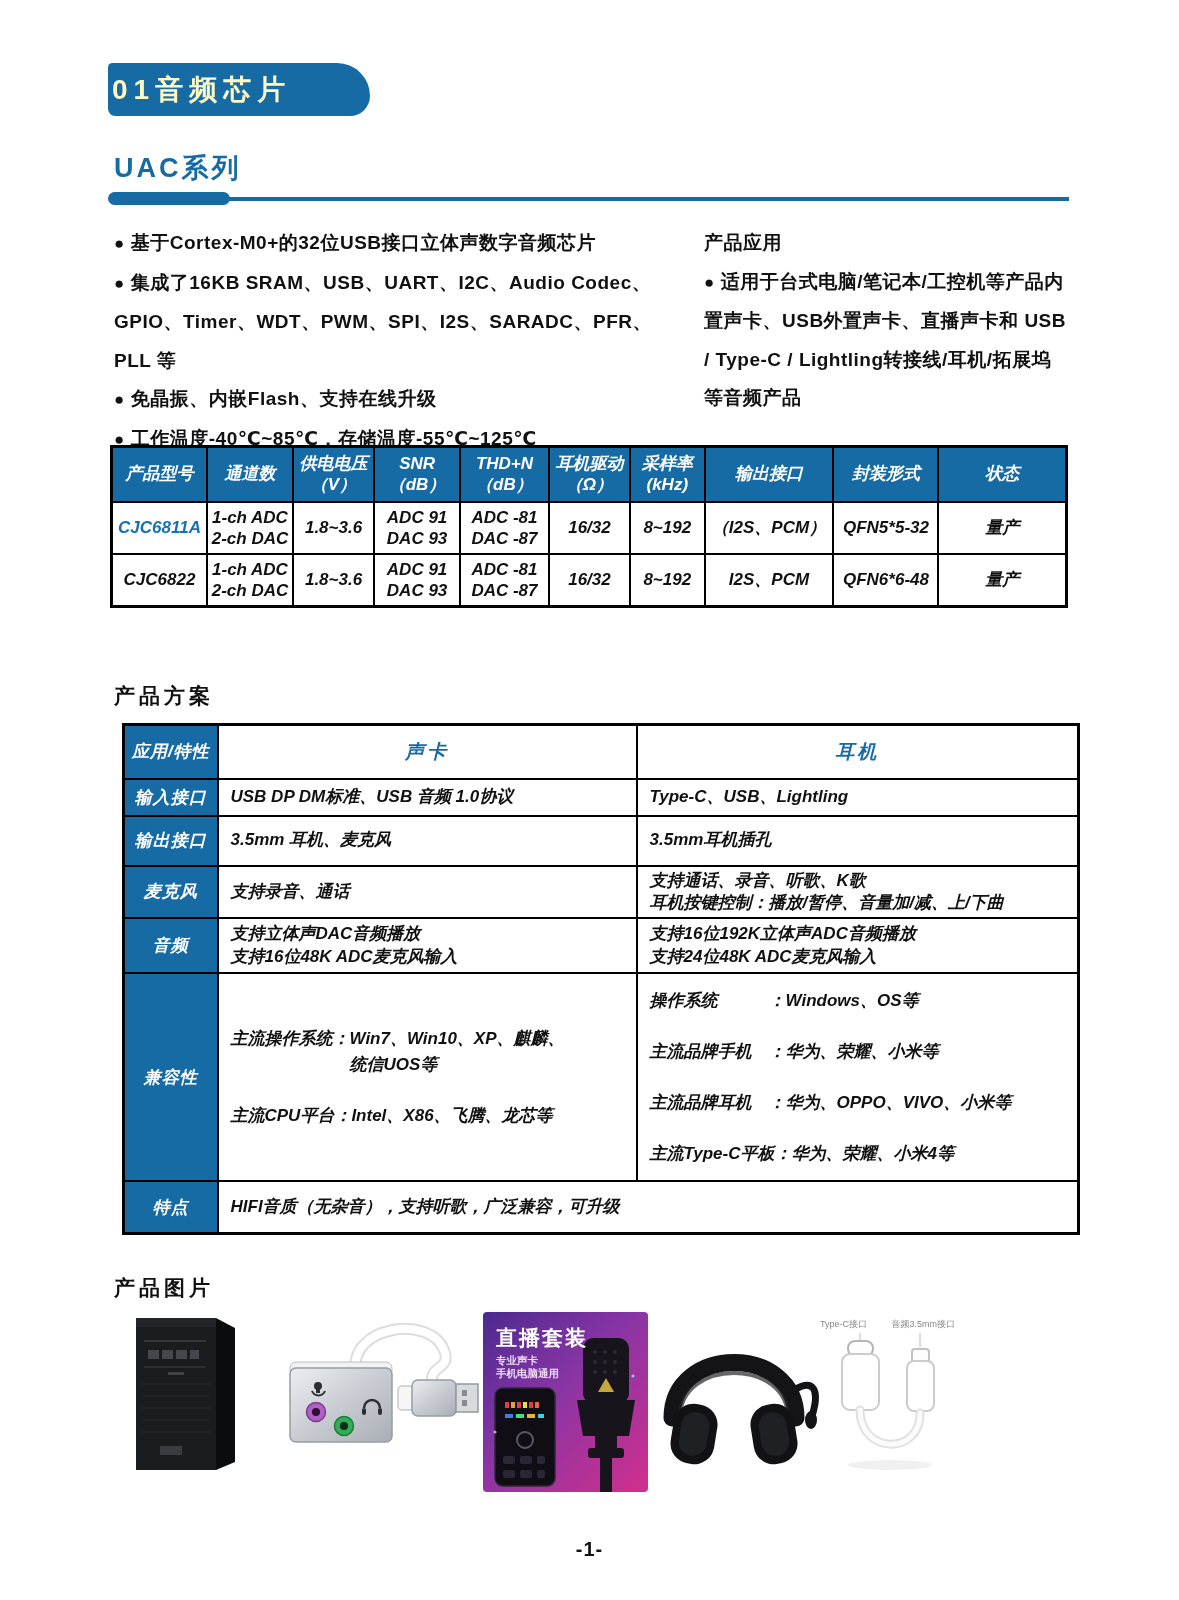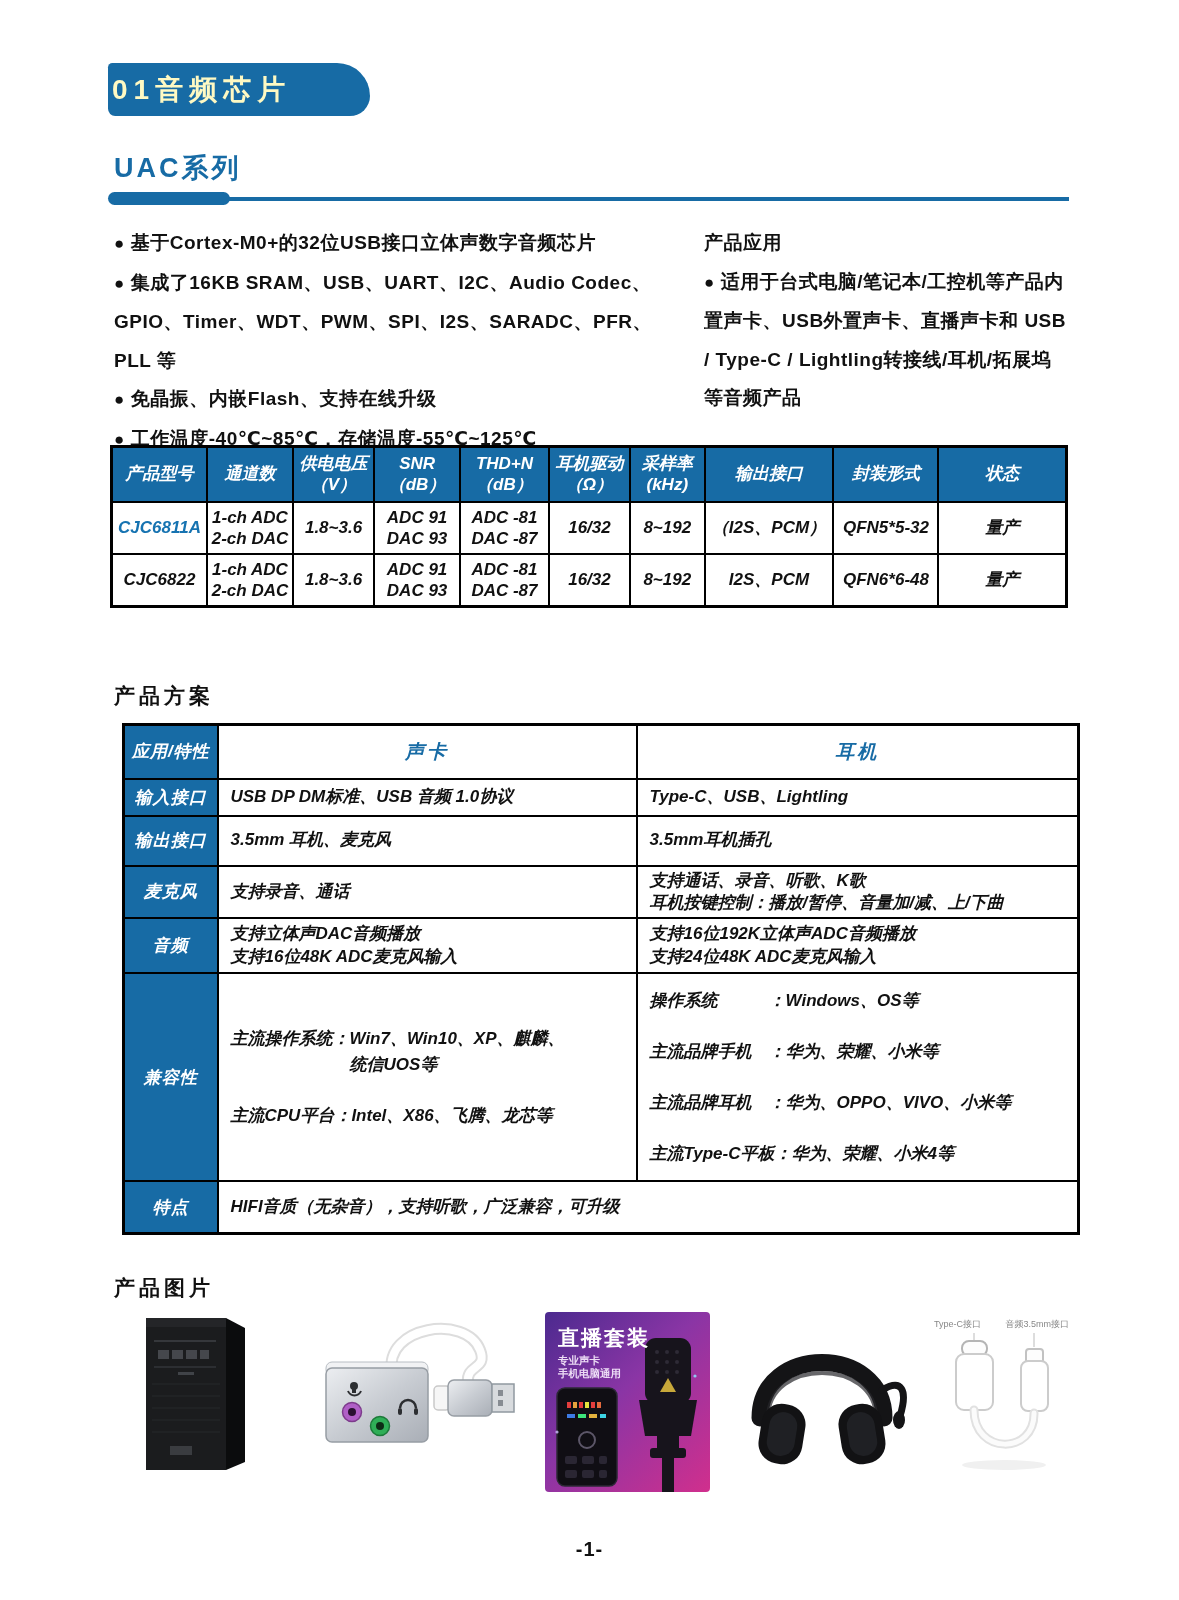--- a/index.html
+++ b/index.html
@@ -43,21 +43,21 @@
   .h-images{position:absolute;left:114px;top:1274px;font-size:21px;letter-spacing:4px;margin:0;}
   
   .sol-table{position:absolute;left:110px;top:723px;width:958px;font-size:17px;border:3px solid #000;margin-left:12px;}
   .sol-table th,.sol-table td{border:2px solid #000;}
   .sol-table th.lbl{background:var(--blue);color:#fff;width:94px;text-align:center;font-size:17px;letter-spacing:1px;padding:0 2px;}
   .sol-table td{padding:3px 12px;white-space:pre-wrap;line-height:1.32;vertical-align:middle;}
   .sol-table td.colhead{color:var(--blue);text-align:center;font-size:19px;letter-spacing:3px;}
   .rh0{height:54px;} .rh1{height:37px;} .rh2{height:50px;} .rh3{height:52px;} .rh4{height:55px;} .rh5{height:208px;} .rh6{height:52px;}
   .sol-table td.compat{line-height:1.5;}
   
-  .images{position:absolute;left:108px;top:1312px;width:961px;height:182px;display:flex;justify-content:space-between;align-items:flex-start;}
+  .images{position:absolute;left:98px;top:1312px;width:961px;height:182px;display:flex;justify-content:flex-start;align-items:flex-start;}
   .img-box{position:relative;}
   .img-box svg{display:block;}
   .kit{
     width:165px;height:180px;border-radius:4px;overflow:hidden;position:relative;color:#fff;
     background:linear-gradient(135deg,#4c2a8f 0%,#8a35a5 45%,#d12f8d 100%);
   }
   .kit-title{position:absolute;left:13px;top:12px;font-size:21px;letter-spacing:2px;}
   .kit-sub{position:absolute;left:13px;top:42px;font-size:10.5px;line-height:13px;color:#ecdcf5;font-weight:bold;}
   .kit-art{position:absolute;left:0;top:0;}
   .adapter{width:135px;padding-top:6px;}

